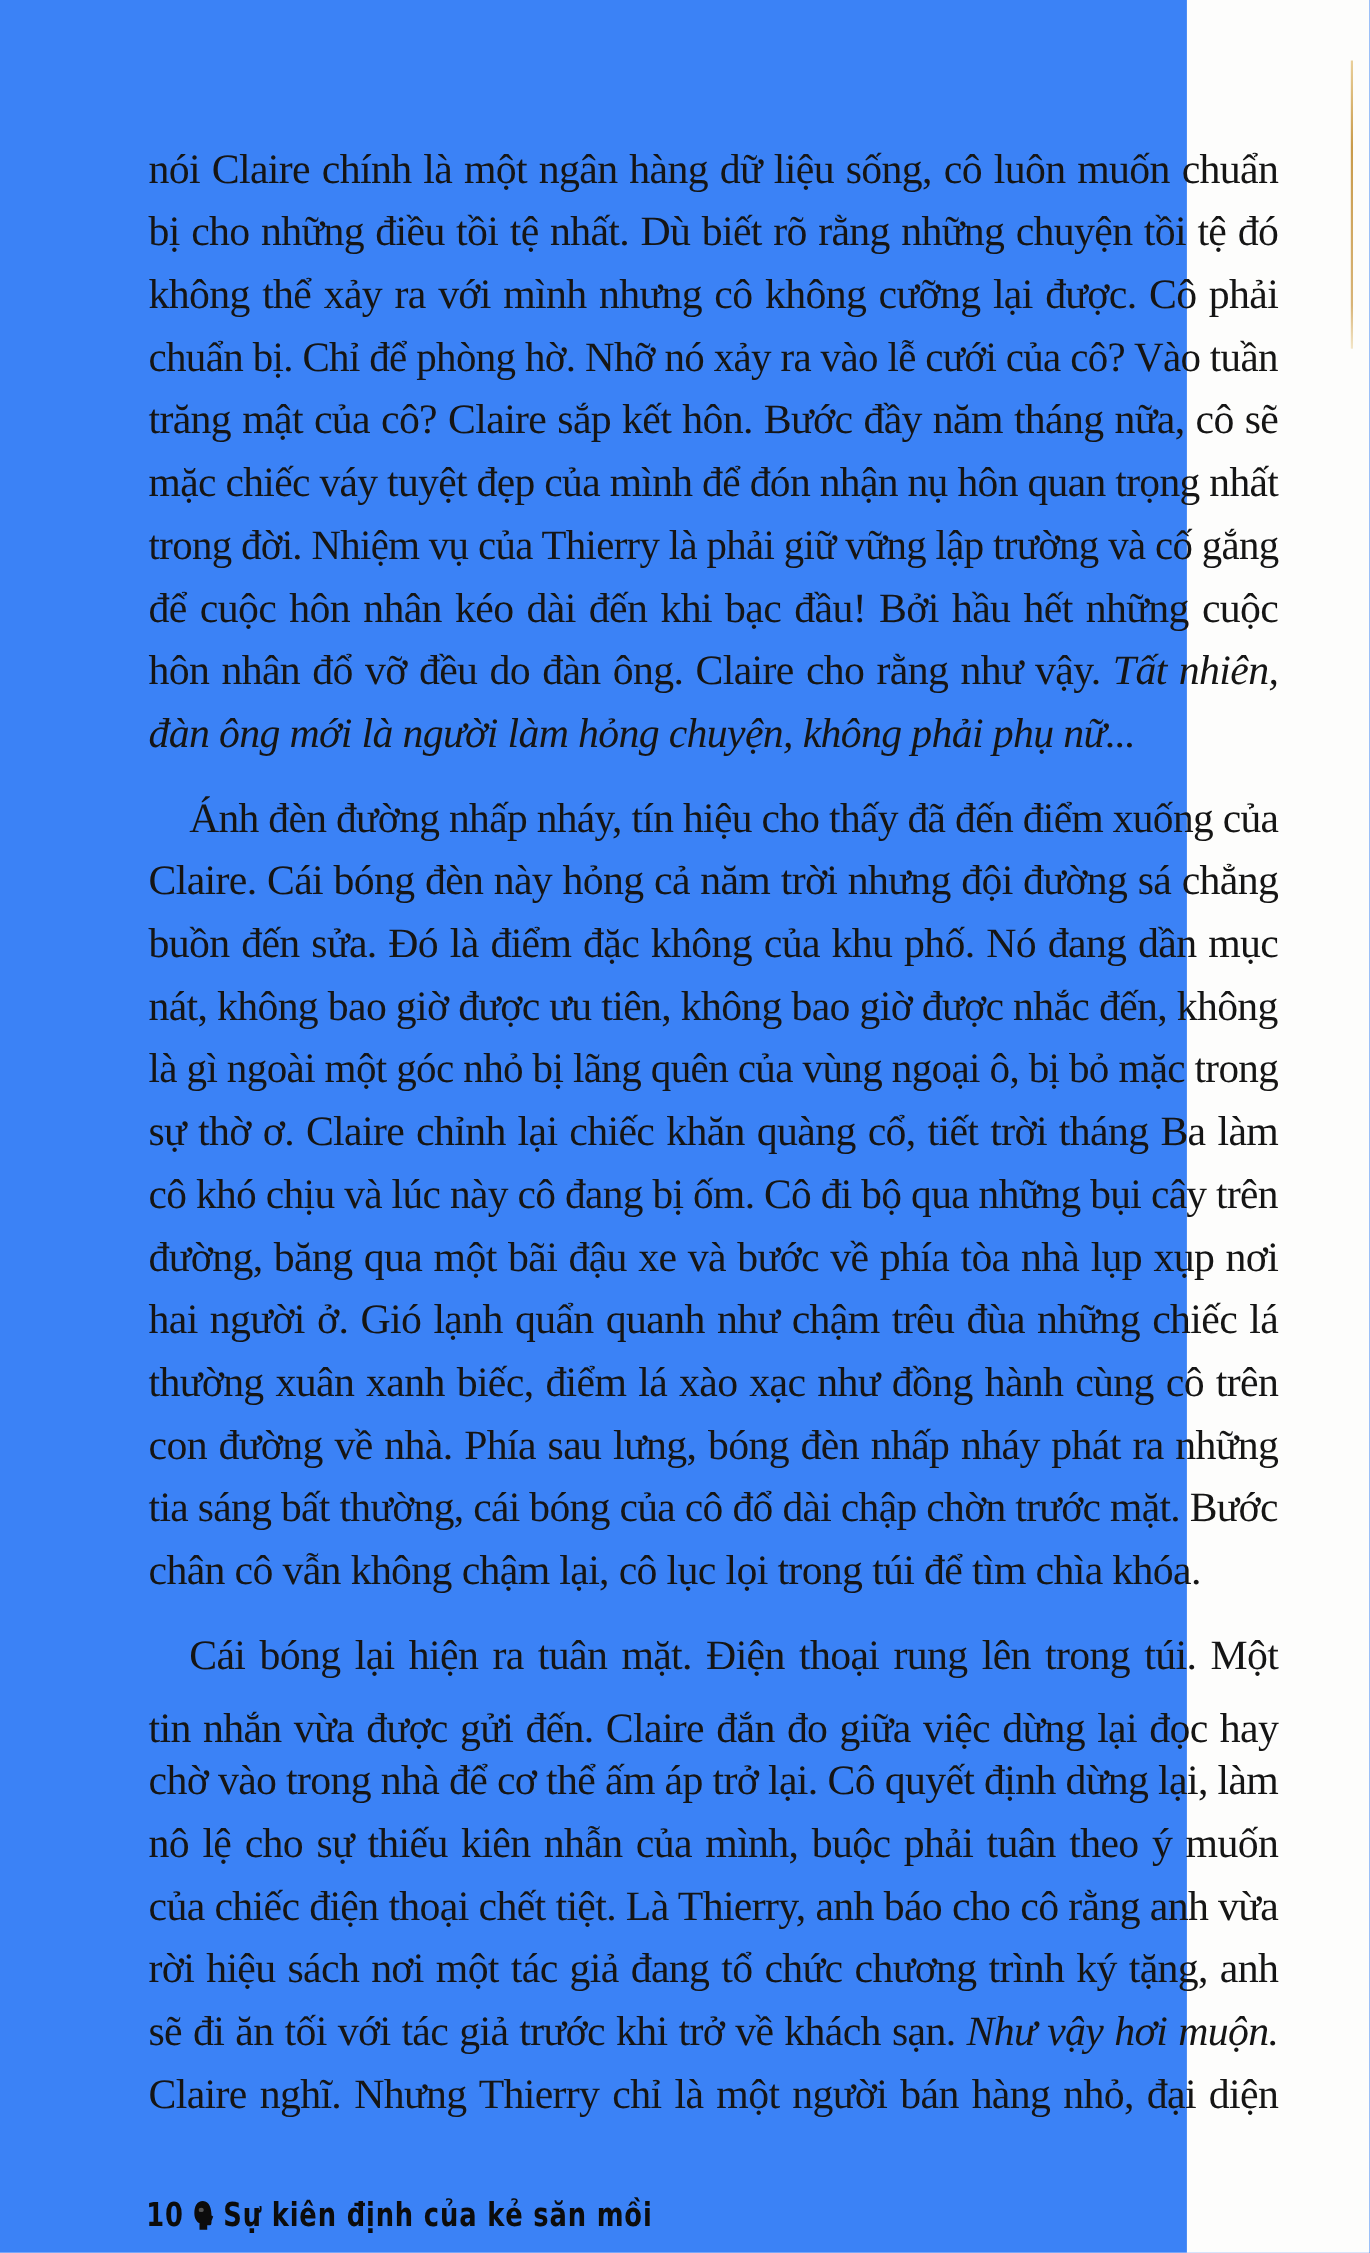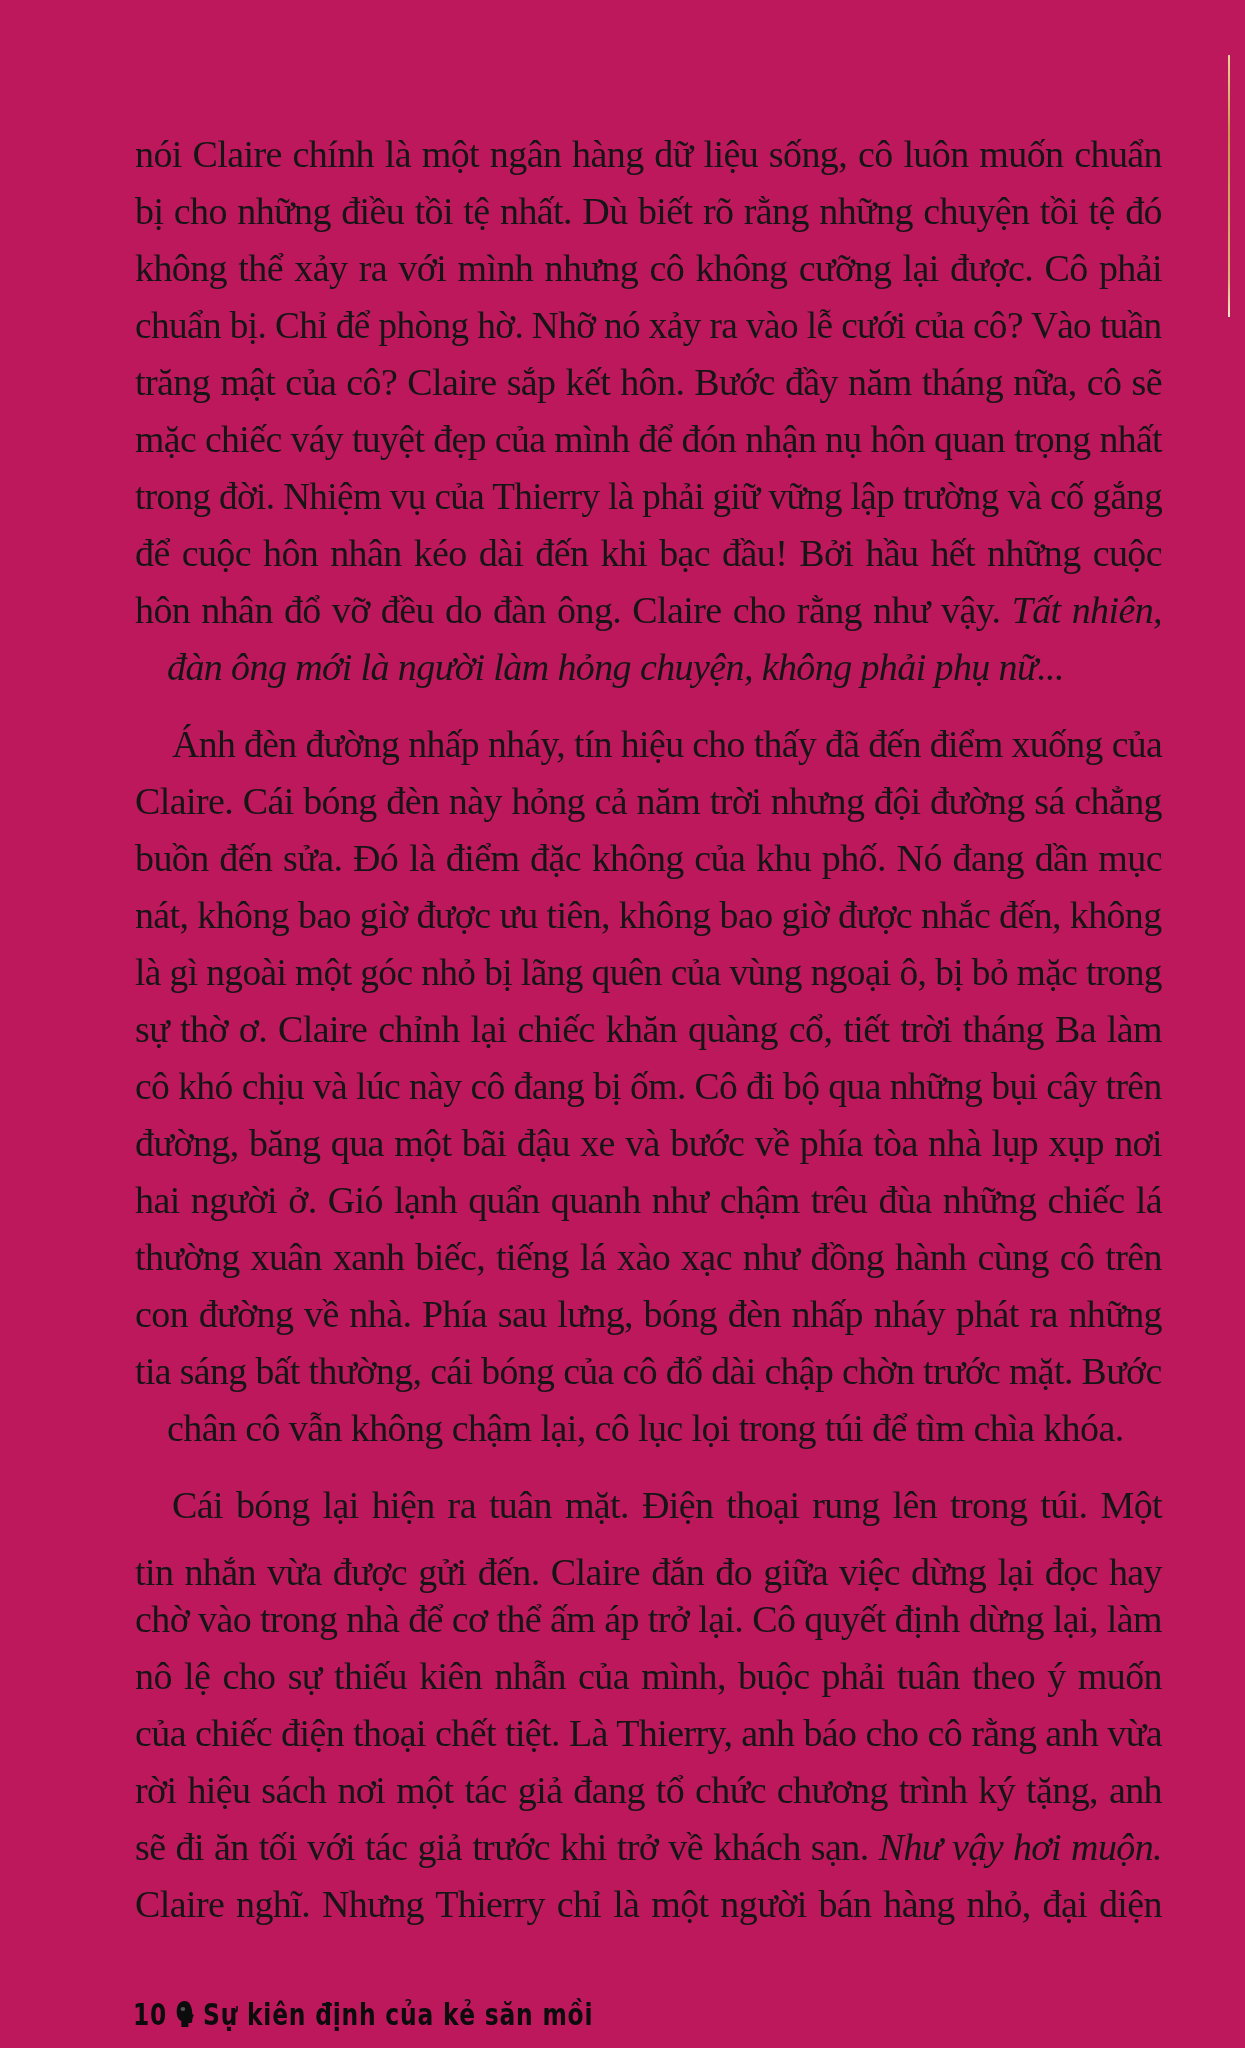--- a/index.html
+++ b/index.html
@@ -1,24 +1,24 @@
 <!DOCTYPE html>
 <html><head>
 <meta charset="utf-8">
 <style>
   html, body { margin:0; padding:0; }
   body { width:1245px; height:2048px; background:#fdfdfc; position:relative; overflow:hidden; }
-  .page { position:absolute; left:0; top:0; width:1245px; height:2048px; background:#be185d; }
+  .page { position:absolute; left:0; top:0; width:1079px; height:2048px; background:#3b82f6; }
   .edge-line { position:absolute; left:1228px; top:55px; width:2px; height:262px;
     background:linear-gradient(#e9cf9a, #c89a4a 30%, #d8b477 85%, #f3e6c8); }
   .text-line { position:absolute; left:135px; width:1027px; height:57px; line-height:57px;
     font-family:"Liberation Serif", "DejaVu Serif", serif; font-size:38px; color:#151515;
     text-align:justify; text-align-last:justify; white-space:nowrap; overflow:visible;
     letter-spacing:-0.6px; transform-origin:left center; }
-  .text-line.last { text-align-last:left;margin-left:32px; }
+  .text-line.last { text-align-last:left; }
   .text-line.indent { left:172px; width:990px; }
   .text-line em { }
   .footer { position:absolute; left:133px; top:1994px; height:40px; display:flex; align-items:center; gap:10px;
     font-family:"DejaVu Sans", sans-serif; font-weight:bold; font-size:30px; color:#0c0c0c;
     letter-spacing:1px; transform:scaleX(0.78); transform-origin:left center; }
   .footer .icon { width:26px; height:30px; display:inline-block; }
 </style>
 </head>
 <body>
 
@@ -46,21 +46,21 @@
   <div>
     <div class="text-line indent" style="top: 716px; transform: scaleX(0.992);">Ánh đèn đường nhấp nháy, tín hiệu cho thấy đã đến điểm xuống của</div>
     <div class="text-line" style="top:773px">Claire. Cái bóng đèn này hỏng cả năm trời nhưng đội đường sá chẳng</div>
     <div class="text-line" style="top:830px">buồn đến sửa. Đó là điểm đặc không của khu phố. Nó đang dần mục</div>
     <div class="text-line" style="top: 887px; transform: scaleX(0.9981);">nát, không bao giờ được ưu tiên, không bao giờ được nhắc đến, không</div>
     <div class="text-line" style="top: 944px; transform: scaleX(0.9837);">là gì ngoài một góc nhỏ bị lãng quên của vùng ngoại ô, bị bỏ mặc trong</div>
     <div class="text-line" style="top:1001px">sự thờ ơ. Claire chỉnh lại chiếc khăn quàng cổ, tiết trời tháng Ba làm</div>
     <div class="text-line" style="top: 1058px; transform: scaleX(0.9904);">cô khó chịu và lúc này cô đang bị ốm. Cô đi bộ qua những bụi cây trên</div>
     <div class="text-line" style="top:1115px">đường, băng qua một bãi đậu xe và bước về phía tòa nhà lụp xụp nơi</div>
     <div class="text-line" style="top:1172px">hai người ở. Gió lạnh quẩn quanh như chậm trêu đùa những chiếc lá</div>
-    <div class="text-line" style="top:1229px">thường xuân xanh biếc, tiếng lá xào xạc như đồng hành cùng cô trên</div>
+    <div class="text-line" style="top:1229px">thường xuân xanh biếc, điểm lá xào xạc như đồng hành cùng cô trên</div>
     <div class="text-line" style="top:1286px">con đường về nhà. Phía sau lưng, bóng đèn nhấp nháy phát ra những</div>
     <div class="text-line" style="top: 1343px; transform: scaleX(0.9932);">tia sáng bất thường, cái bóng của cô đổ dài chập chờn trước mặt. Bước</div>
     <div class="text-line last" style="top:1400px">chân cô vẫn không chậm lại, cô lục lọi trong túi để tìm chìa khóa.</div>
   </div>
 
   <div>
     <div class="text-line indent" style="top:1477px">Cái bóng lại hiện ra tuân mặt. Điện thoại rung lên trong túi. Một</div>
     <div class="text-line" style="top:1544px">tin nhắn vừa được gửi đến. Claire đắn đo giữa việc dừng lại đọc hay</div>
     <div class="text-line" style="top:1591px">chờ vào trong nhà để cơ thể ấm áp trở lại. Cô quyết định dừng lại, làm</div>
     <div class="text-line" style="top:1648px">nô lệ cho sự thiếu kiên nhẫn của mình, buộc phải tuân theo ý muốn</div>

